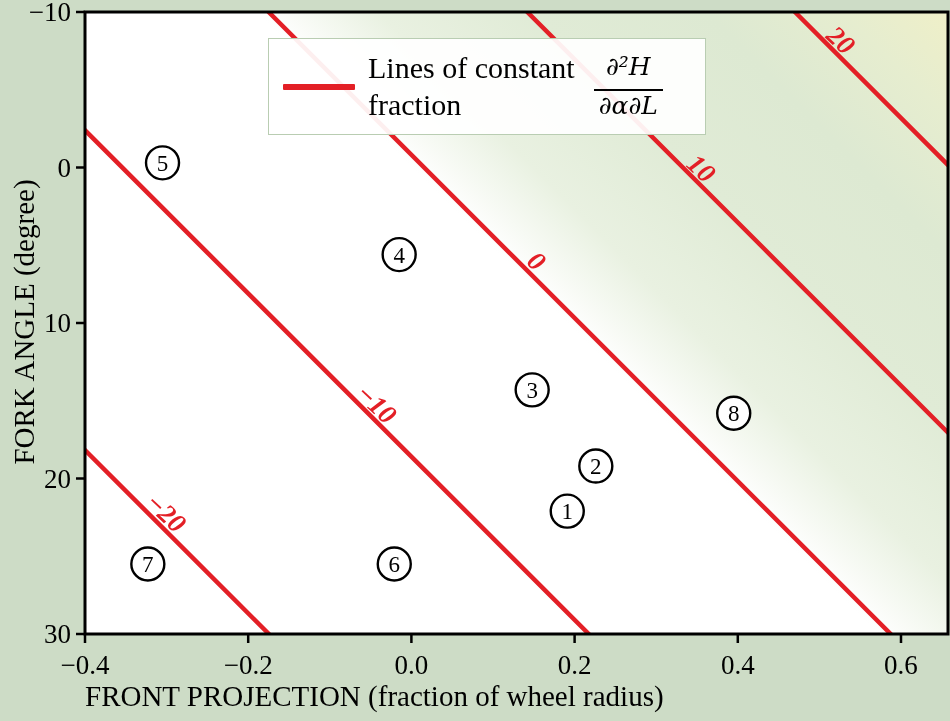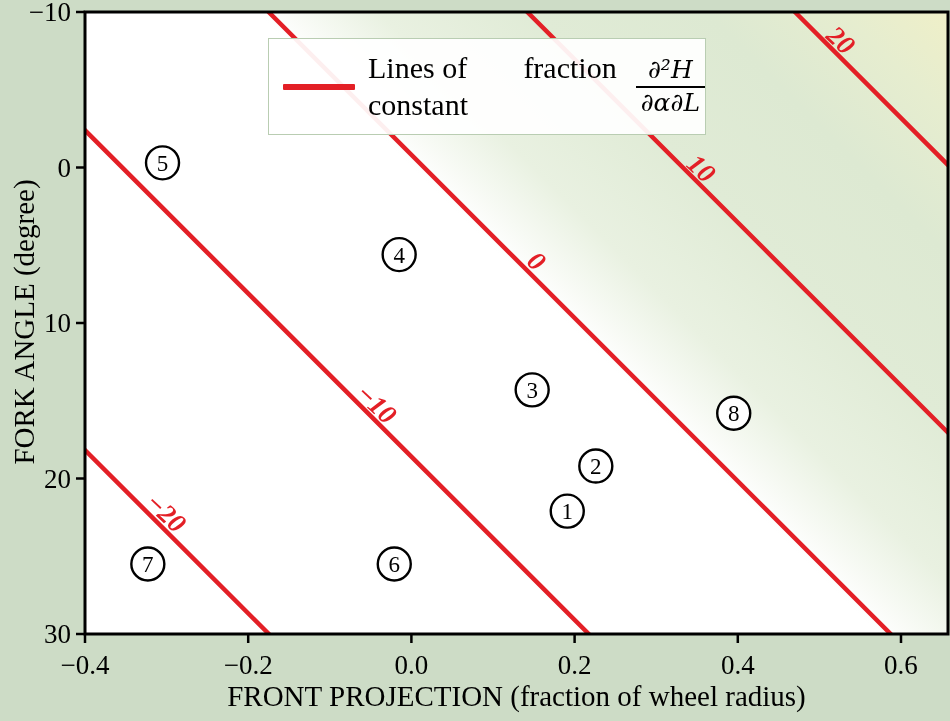--- a/index.html
+++ b/index.html
@@ -18,31 +18,31 @@
   .legend{
     position:absolute;left:268px;top:38px;width:438px;height:97px;
     background:rgba(255,255,255,0.93);
     border:1.5px solid #b9cdb2;
     box-sizing:border-box;
     display:flex;align-items:center;
     padding-left:14px;gap:13px;
     z-index:2;
   }
   .legend-line{width:72px;height:6px;background:#e31f26;flex:0 0 auto;border-radius:1px;}
-  .legend-text{display:flex;flex-direction:row;font-size:30px;line-height:1.22;}
+  .legend-text{display:flex;flex-direction:column;font-size:30px;line-height:1.22;}
   .frac{
     display:inline-flex;flex-direction:column;align-items:center;
     font-family:"DejaVu Serif","Liberation Serif",serif;
     font-style:italic;font-size:25px;line-height:1.05;margin-left:6px;
   }
-  .frac .num{padding:0 5px 2px;}
+  .frac .num{padding:0 5px 8px;}
   .frac .den{border-top:2.5px solid #000;padding:2px 5px 0;}
   .x-title{
     position:absolute;left:85px;width:863px;top:680px;
-    text-align:center;font-size:29px;z-index:2;white-space:nowrap;
+    text-align:left;font-size:29px;z-index:2;white-space:nowrap;
   }
   .y-title{
     position:absolute;left:24px;top:322px;
     transform:translate(-50%,-50%) rotate(-90deg);
     font-size:29px;z-index:2;white-space:nowrap;
   }
 </style>
 </head>
 <body>
 

